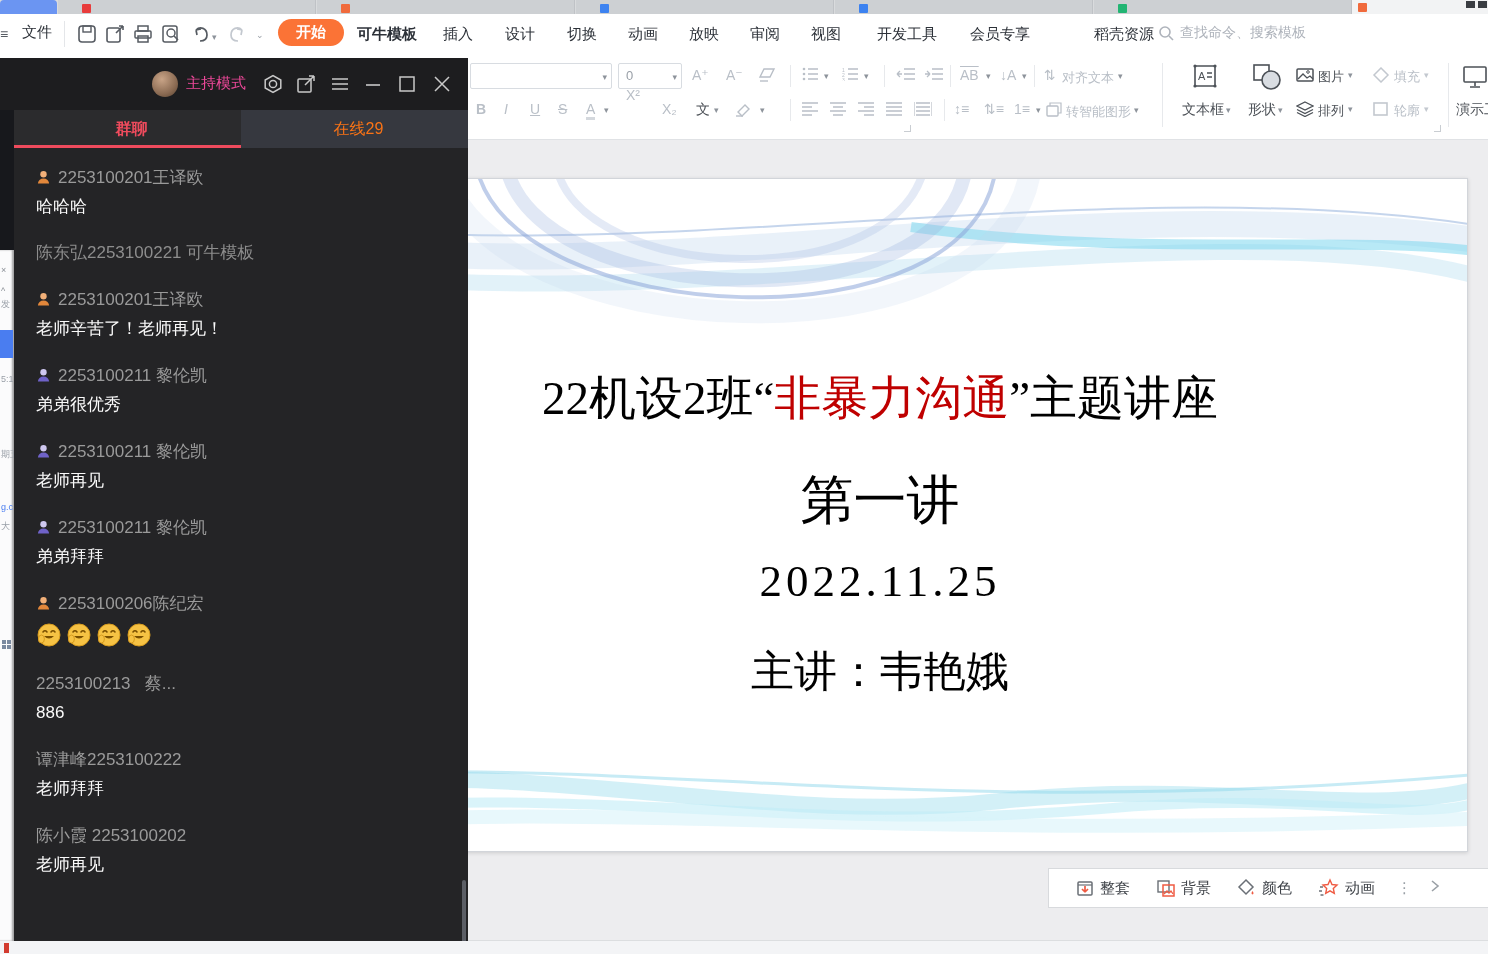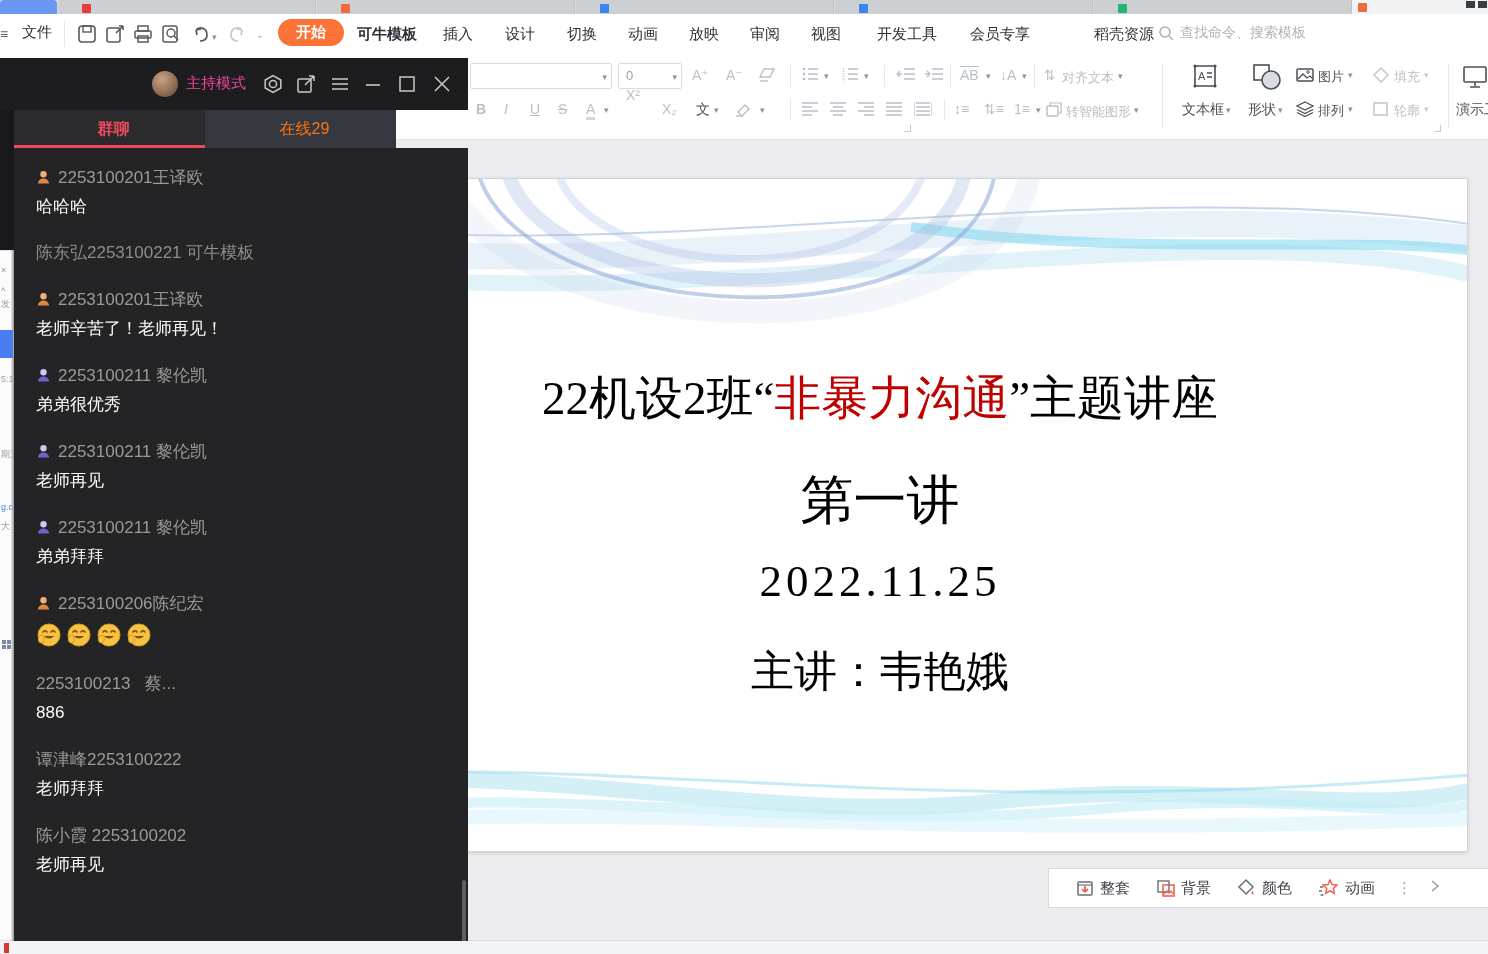--- a/index.html
+++ b/index.html
@@ -79,21 +79,21 @@
   .ls-win i { position:absolute; width:4px; height:4px; background:#7a8aa0; }
 
   
   #chat { position:absolute; left:0; top:58px; width:468px; height:883px; }
   #chat-header { position:absolute; left:0; top:0; width:468px; height:52px; background:#1d1d1f; }
   .avatar-photo { position:absolute; left:152px; top:13px; width:26px; height:26px; border-radius:50%;
                   background:radial-gradient(circle at 38% 32%, #c9a487, #8a6a52 62%, #55402f); }
   .host-label { position:absolute; left:186px; top:16px; font-size:15px; color:#ec4899; }
   .hd-ico { position:absolute; top:15px; width:22px; height:22px; cursor:default; }
   #chat-tabs { position:absolute; left:14px; top:52px; width:454px; height:38px; display:flex; }
-  .chat-tab { width:191px; height:38px; display:flex; align-items:center; justify-content:center;
+  .chat-tab { width:227px; height:38px; display:flex; align-items:center; justify-content:center;
               font-size:16px; position:relative; cursor:default;padding-left:8px; }
   .chat-tab.active { background:#2b2b2d; color:#ef4b5d; font-weight:bold; }
   .chat-tab.inactive { background:#36383f; color:#f97316; }
   .chat-tab.active::after { content:""; position:absolute; left:0; bottom:0; width:100%; height:3px; background:#ef4b5d; }
   #chat-body { position:absolute; left:14px; top:90px; width:454px; height:793px; background:#242426; overflow:hidden; }
   #chat-msgs { position:absolute; left:0; top:0; width:440px; padding:14px 10px 0 22px; }
   .msg { margin-bottom:16px; }
   .msg-head { display:flex; align-items:center; gap:7px; height:30px; }
   .msg-name { font-size:17px; color:#9a9a9a; white-space:pre; }
   .msg-text { font-size:17px; color:#fafafa; line-height:30px; white-space:pre; }

